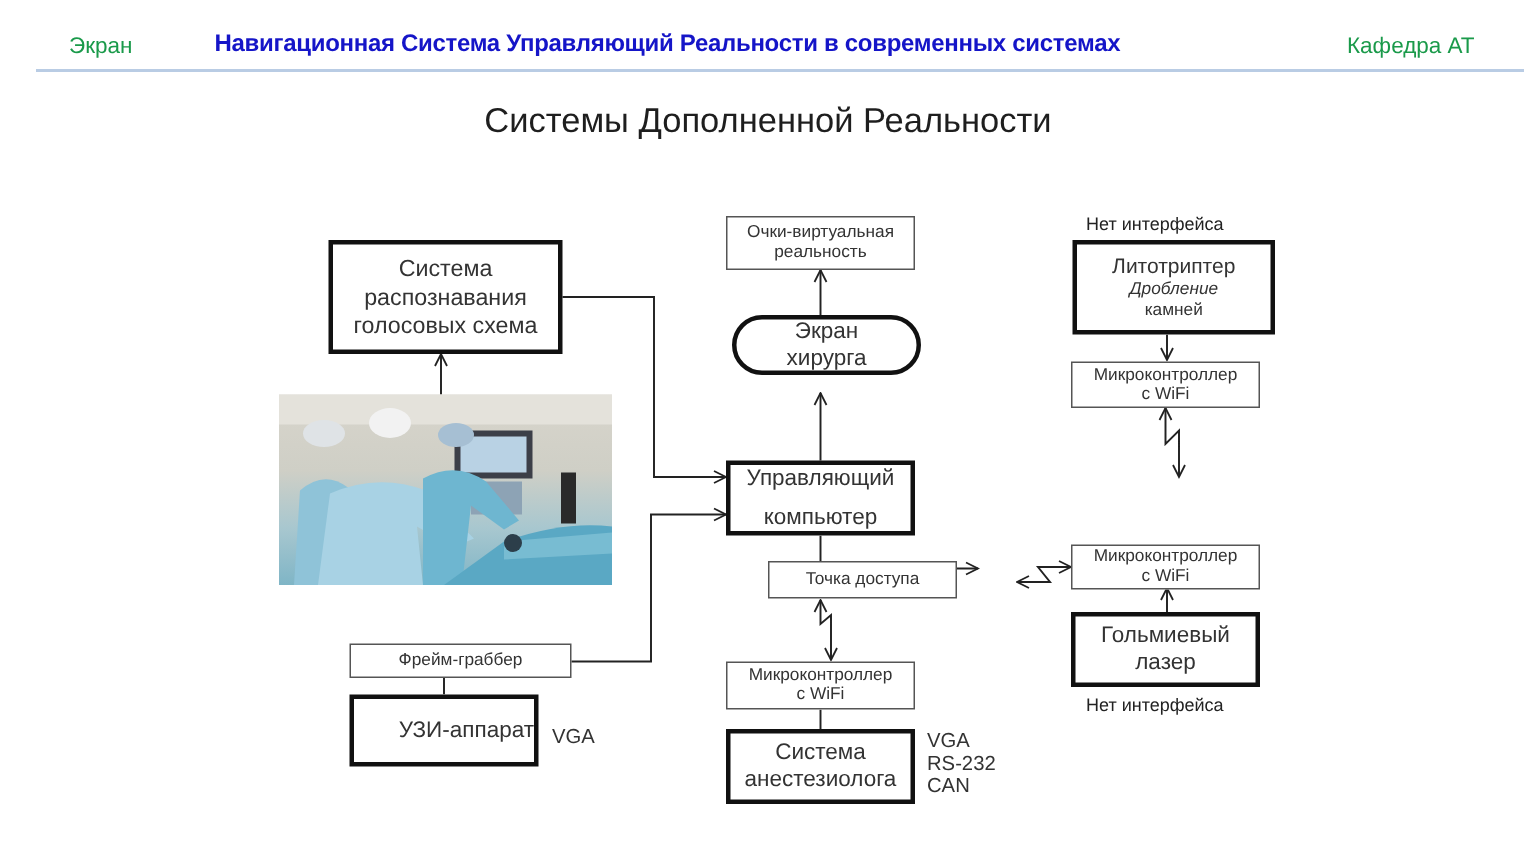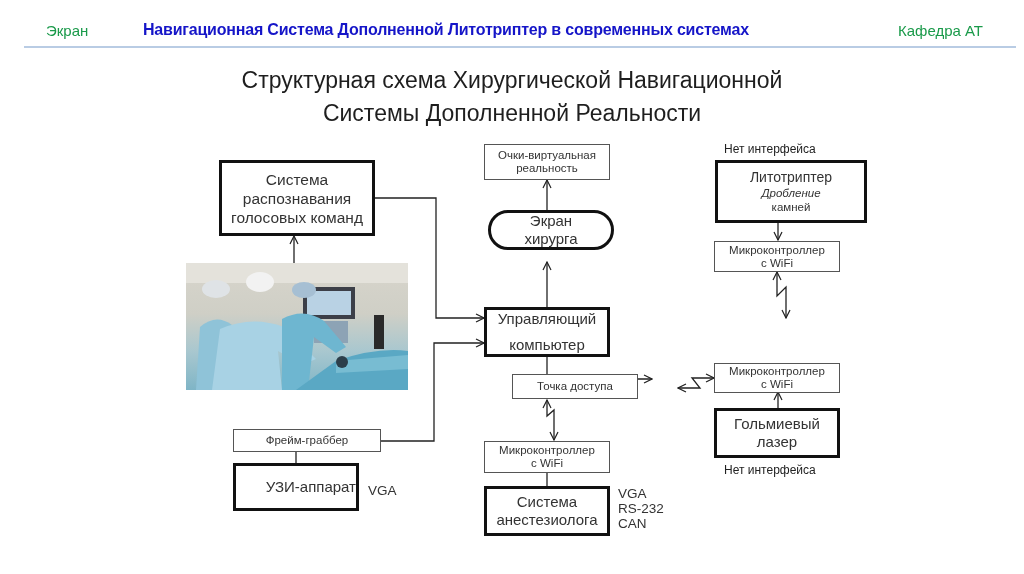--- a/index.html
+++ b/index.html
@@ -23,27 +23,26 @@
   .lbl-big { position:absolute; font-size:13.5px; color:#333; line-height:15px; }
   svg.wires { position:absolute; left:0; top:0; }
   .photo { position:absolute; left:186px; top:263px; width:222px; height:127px; overflow:hidden;
            background:linear-gradient(180deg,#d8d5cc 0%,#cfcfc6 40%,#a8c7cf 70%,#7fb5c6 100%); }
 </style>
 </head>
 <body>
 
 <div class="hdr">
   <div class="hdr-left">Экран</div>
-  <div class="hdr-center">Навигационная Система Дополненной Литотриптер в современных системах</div>
+  <div class="hdr-center">Навигационная Система Управляющий Реальности в современных системах</div>
   <div class="hdr-right">Кафедра АТ</div>
   <div class="hdr-rule"></div>
 </div>
 
 <div class="title">
-  <span>Структурная схема Хирургической Навигационной</span>
   <span>Системы Дополненной Реальности</span>
 </div>
 
 <svg class="wires" width="1024" height="574">
   <defs>
     <marker id="ah" markerWidth="10" markerHeight="10" refX="9" refY="5" orient="auto" markerUnits="userSpaceOnUse">
       <path d="M1,1 L9,5 L1,9" fill="none" stroke="#222" stroke-width="1.2"></path>
     </marker>
     <marker id="ahs" markerWidth="10" markerHeight="10" refX="1" refY="5" orient="auto" markerUnits="userSpaceOnUse">
       <path d="M9,1 L1,5 L9,9" fill="none" stroke="#222" stroke-width="1.2"></path>
@@ -96,21 +95,21 @@
     <path d="M96,127 L96,56 Q118,44 138,58 L160,84 L150,90 L128,74 L122,127 Z" fill="#6eb6d0"></path>
     <path d="M110,127 L150,98 Q190,84 222,88 L222,127 Z" fill="#5aa8c4"></path>
     <path d="M150,98 L222,92 L222,106 L150,110 Z" fill="#78bcd2"></path>
     <circle cx="156" cy="99" r="6" fill="#2c3e4a"></circle>
   </svg>
 </div>
 
 <div class="box thick big" style="left:219px;top:160px;width:156px;height:76px;font-size:15.5px;line-height:19px;">
   <span>Система</span>
   <span>распознавания</span>
-  <span>голосовых команд</span>
+  <span>голосовых схема</span>
 </div>
 
 <div class="box thin small" style="left:484px;top:144px;width:126px;height:36px;">
   <span>Очки-виртуальная</span>
   <span>реальность</span>
 </div>
 
 <div class="box thick big" style="left:488px;top:210px;width:126px;height:40px;border-radius:24px;">
   <span>Экран</span>
   <span>хирурга</span>
@@ -143,21 +142,21 @@
   <span>Система</span>
   <span>анестезиолога</span>
 </div>
 <div class="lbl-big" style="left:618px;top:486px;">
   <div>VGA</div>
   <div>RS-232</div>
   <div>CAN</div>
 </div>
 
 <div class="lbl" style="left:724px;top:142px;">Нет интерфейса</div>
-<div class="box thick" style="left:715px;top:160px;width:152px;height:63px;">
+<div class="box thick" style="left:715px;top:160px;width:135px;height:63px;">
   <span style="font-size:14px;line-height:17px;">Литотриптер</span>
   <span style="font-size:11.5px;line-height:14px;font-style:italic;">Дробление</span>
   <span style="font-size:11.5px;line-height:14px;">камней</span>
 </div>
 
 <div class="box thin small" style="left:714px;top:241px;width:126px;height:31px;">
   <span>Микроконтроллер</span>
   <span>с WiFi</span>
 </div>
 

